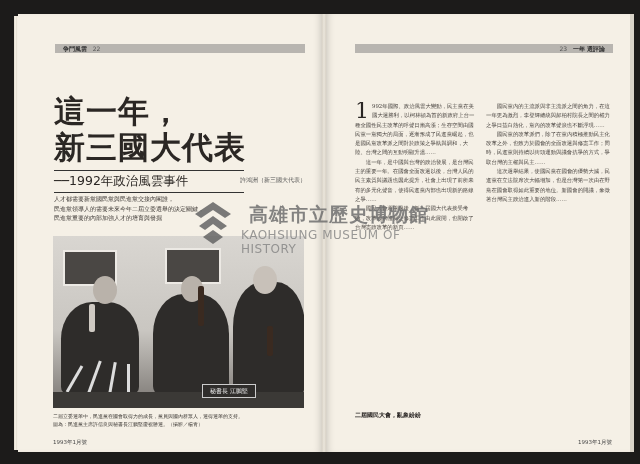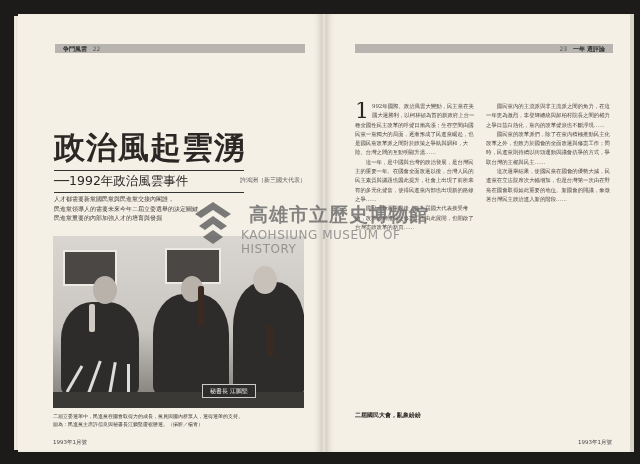--- a/index.html
+++ b/index.html
@@ -119,21 +119,22 @@
 <body>
 
 <div class="page-edges"></div>
 
 <div class="page page-left">
   <div class="header-bar">
     <span class="sect">争鬥風雲</span>
     &nbsp;&nbsp;<span>22</span>
   </div>
 
-  <div class="title-line t2">政治風起雲湧</div>
+  <div class="title-line t1">這一年，</div>
+  <div class="title-line t2">新三國大代表</div>
   <div class="sub-rule-top"></div>
   <div class="subtitle">──1992年政治風雲事件</div>
   <div class="sub-rule-bottom"></div>
   <div class="byline">許鴻洲（新三國大代表）</div>
 
   <div class="lead">
     <div>人才都需要新黨國民黨與民進黨交接內閣誰，</div>
     <div>民進黨領導人的需要未來今年二屆立委選舉的決定關鍵，</div>
     <div>民進黨重要的內部加強人才的培育與發掘</div>
   </div>

